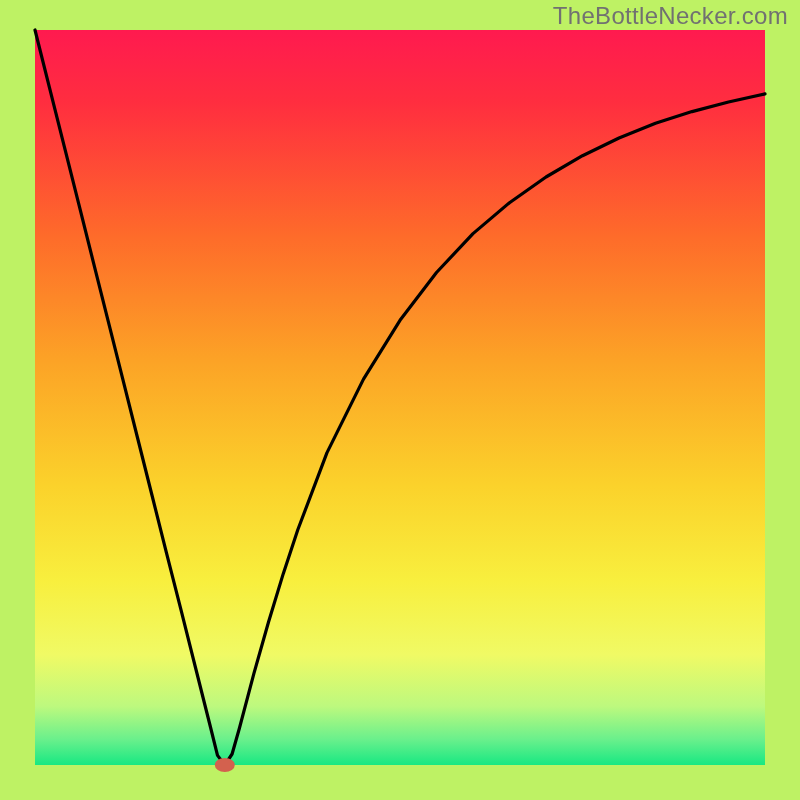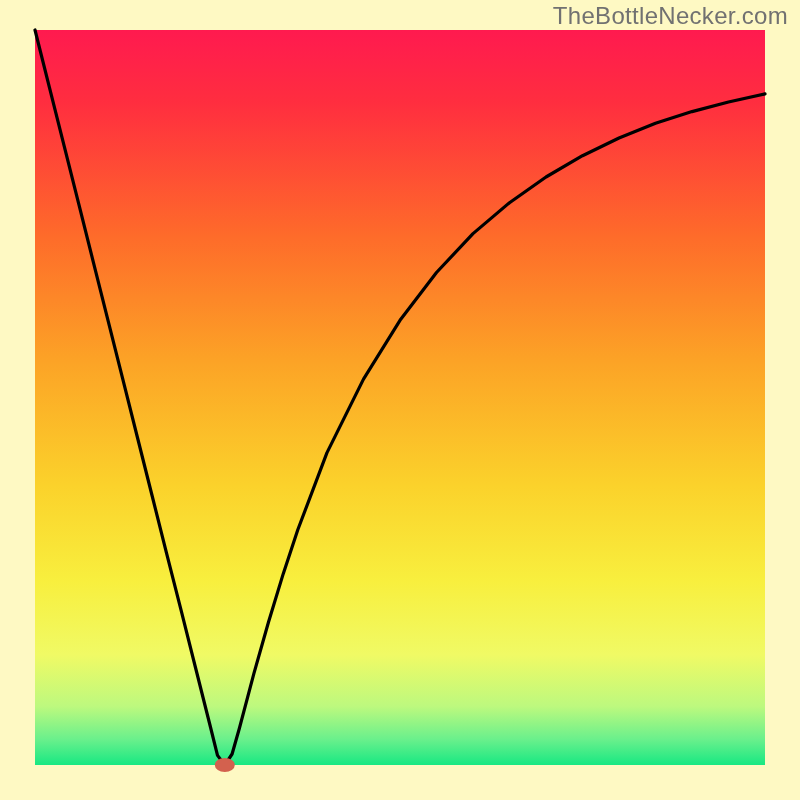--- a/index.html
+++ b/index.html
@@ -7,21 +7,21 @@
     padding: 0;
     width: 800px;
     height: 800px;
     background: #000;
     overflow: hidden;
   }
   .frame {
     position: relative;
     width: 800px;
     height: 800px;
-    background: #fef9c3;
+    background: #bef264;
   }
   .watermark {
     position: absolute;
     top: 2px;
     right: 12px;
     font-family: Arial, Helvetica, sans-serif;
     font-size: 24px;
     color: #717171;
     letter-spacing: 0.3px;
     z-index: 30;

